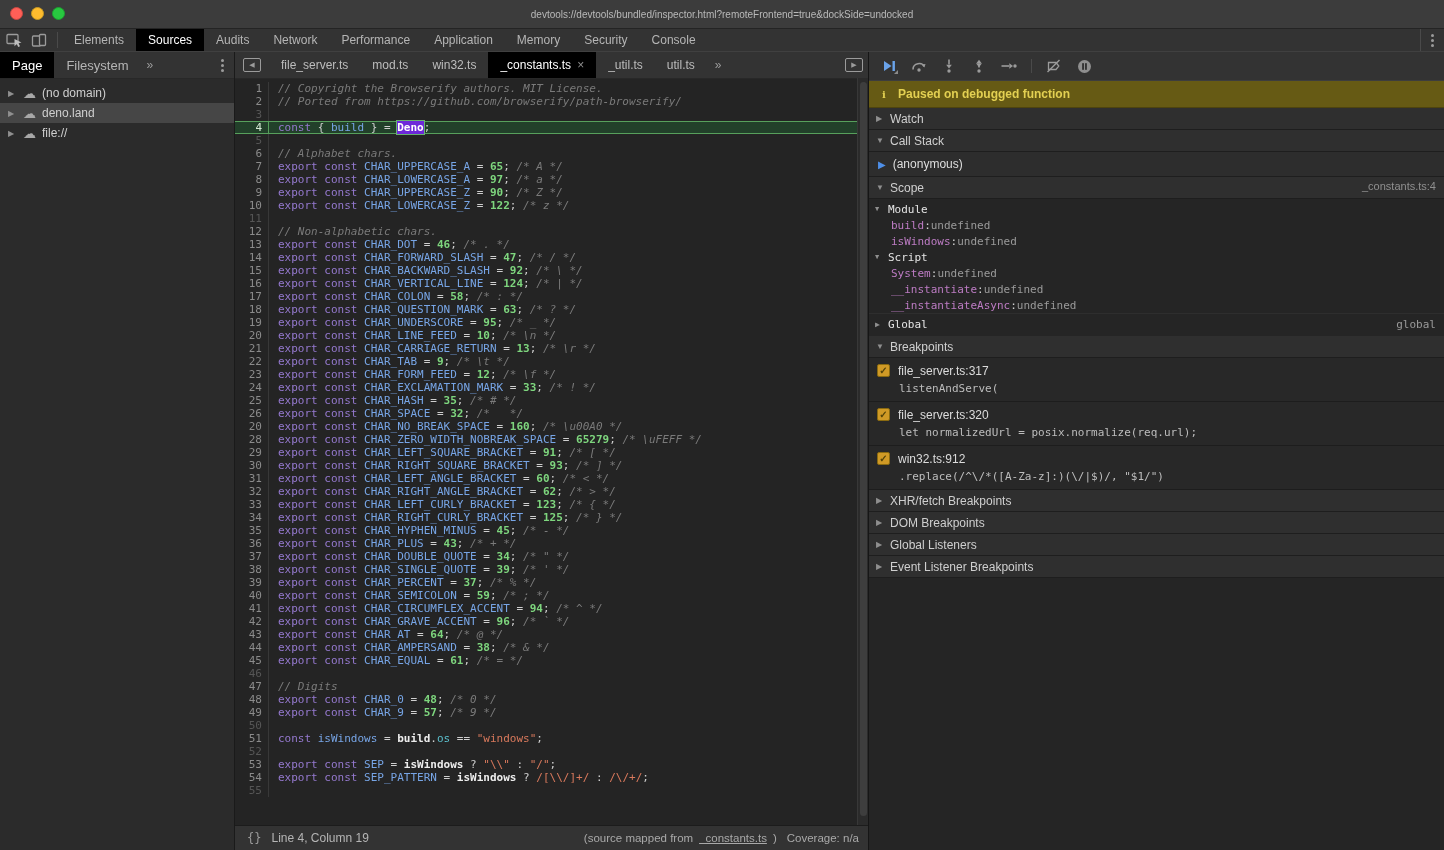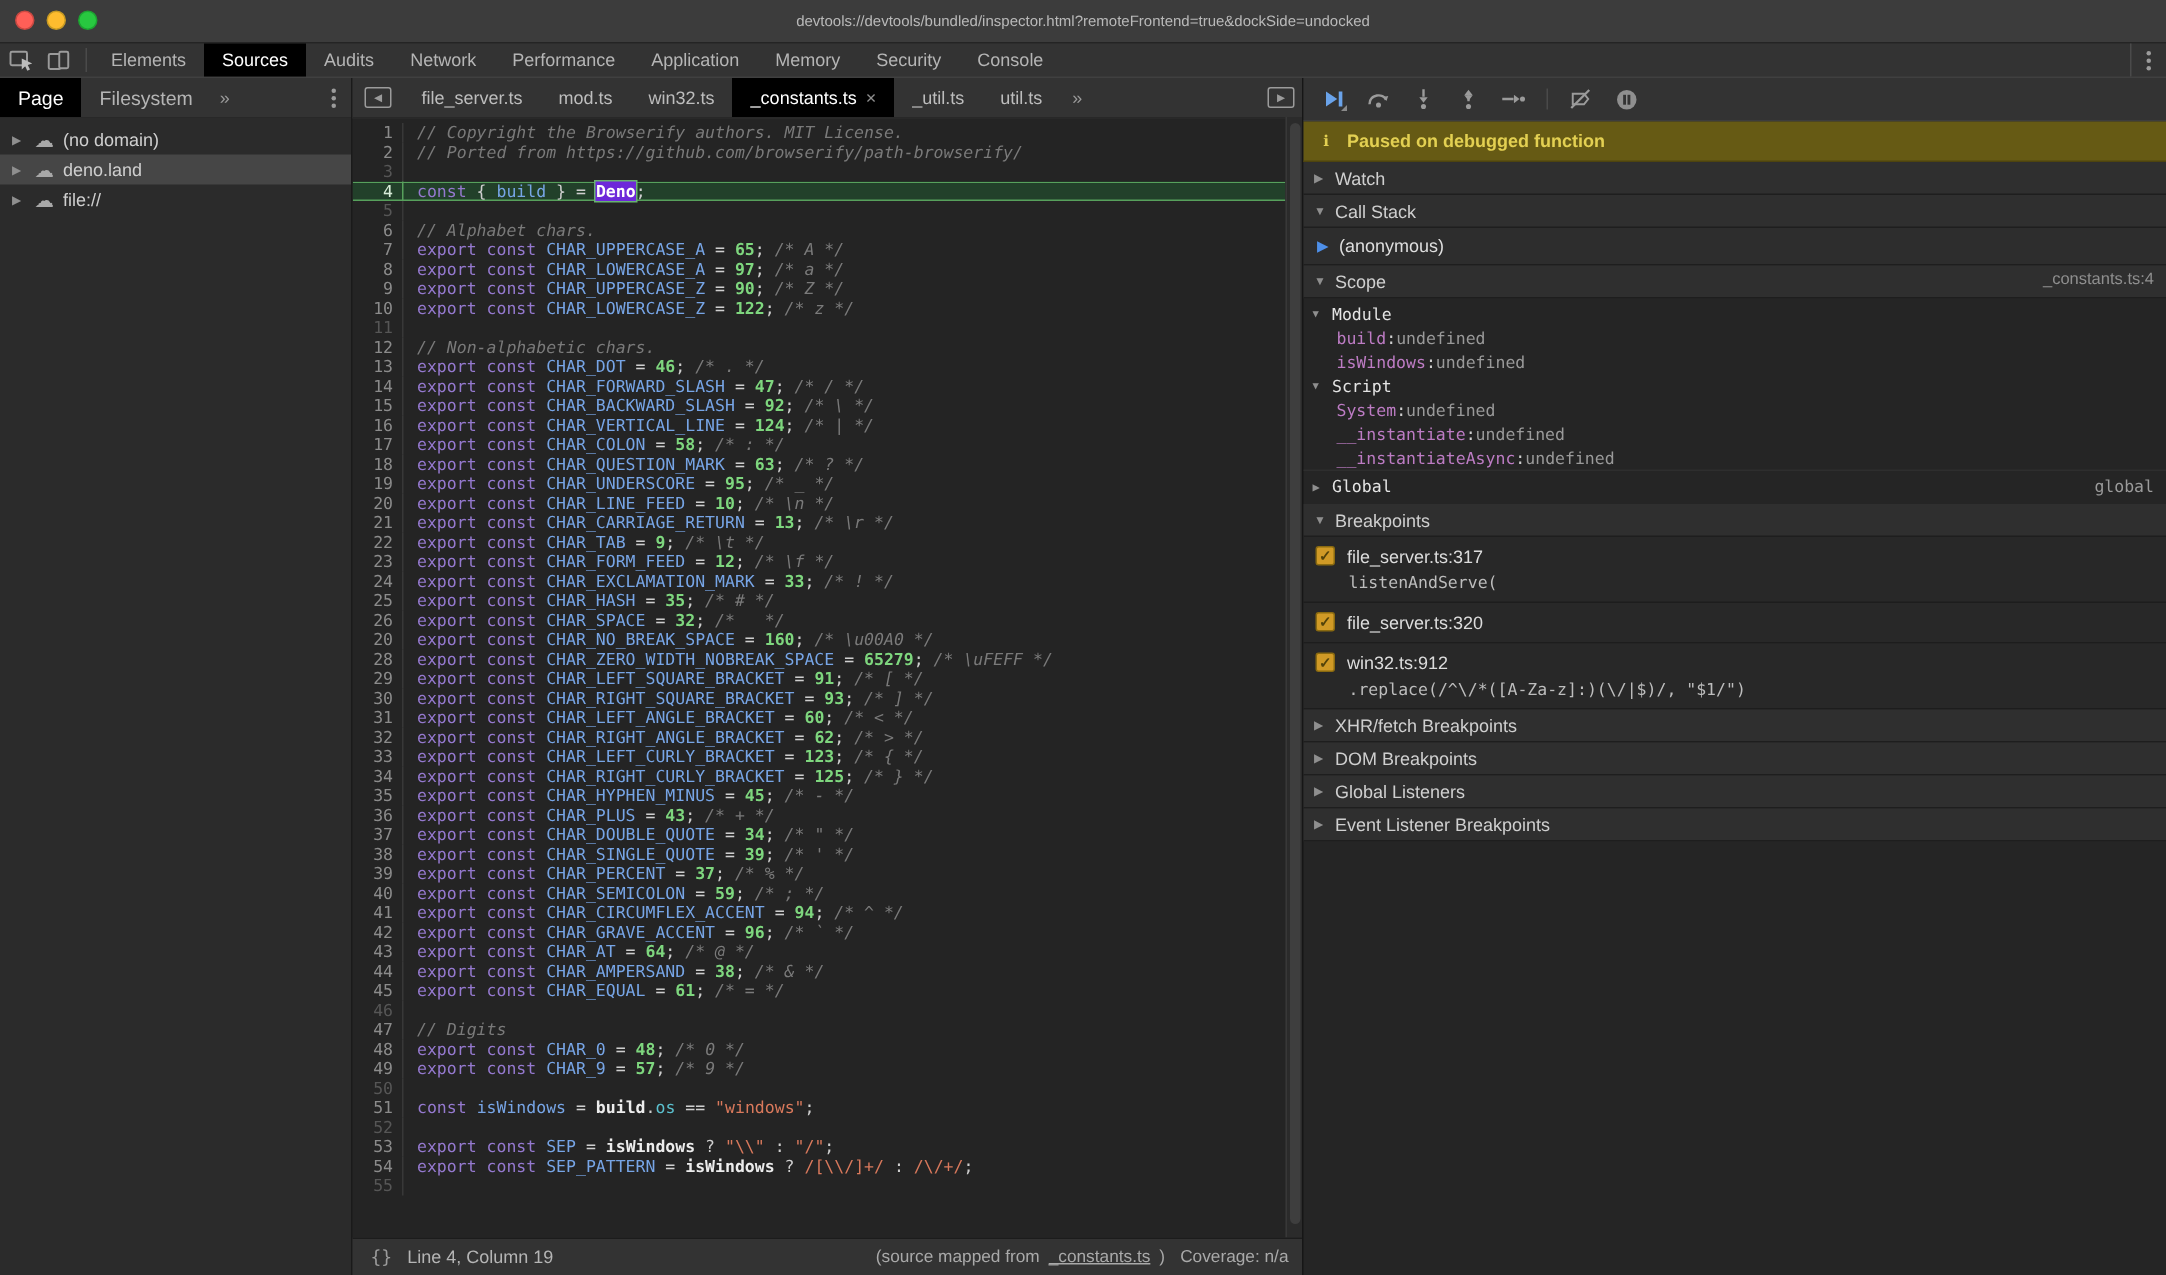--- a/index.html
+++ b/index.html
@@ -428,20 +428,21 @@
           <span class="checkbox">✓</span>
           <span>file_server.ts:317</span>
         </div>
         <div class="bprow2">listenAndServe(</div>
       </div>
       <div class="bpentry">
         <div class="bprow1">
           <span class="checkbox">✓</span>
           <span>file_server.ts:320</span>
         </div>
+        <div class="bprow2">let normalizedUrl = posix.normalize(req.url);</div>
       </div>
       <div class="bpentry">
         <div class="bprow1">
           <span class="checkbox">✓</span>
           <span>win32.ts:912</span>
         </div>
         <div class="bprow2">.replace(/^\/*([A-Za-z]:)(\/|$)/, "$1/")</div>
       </div>
     </div>
 

